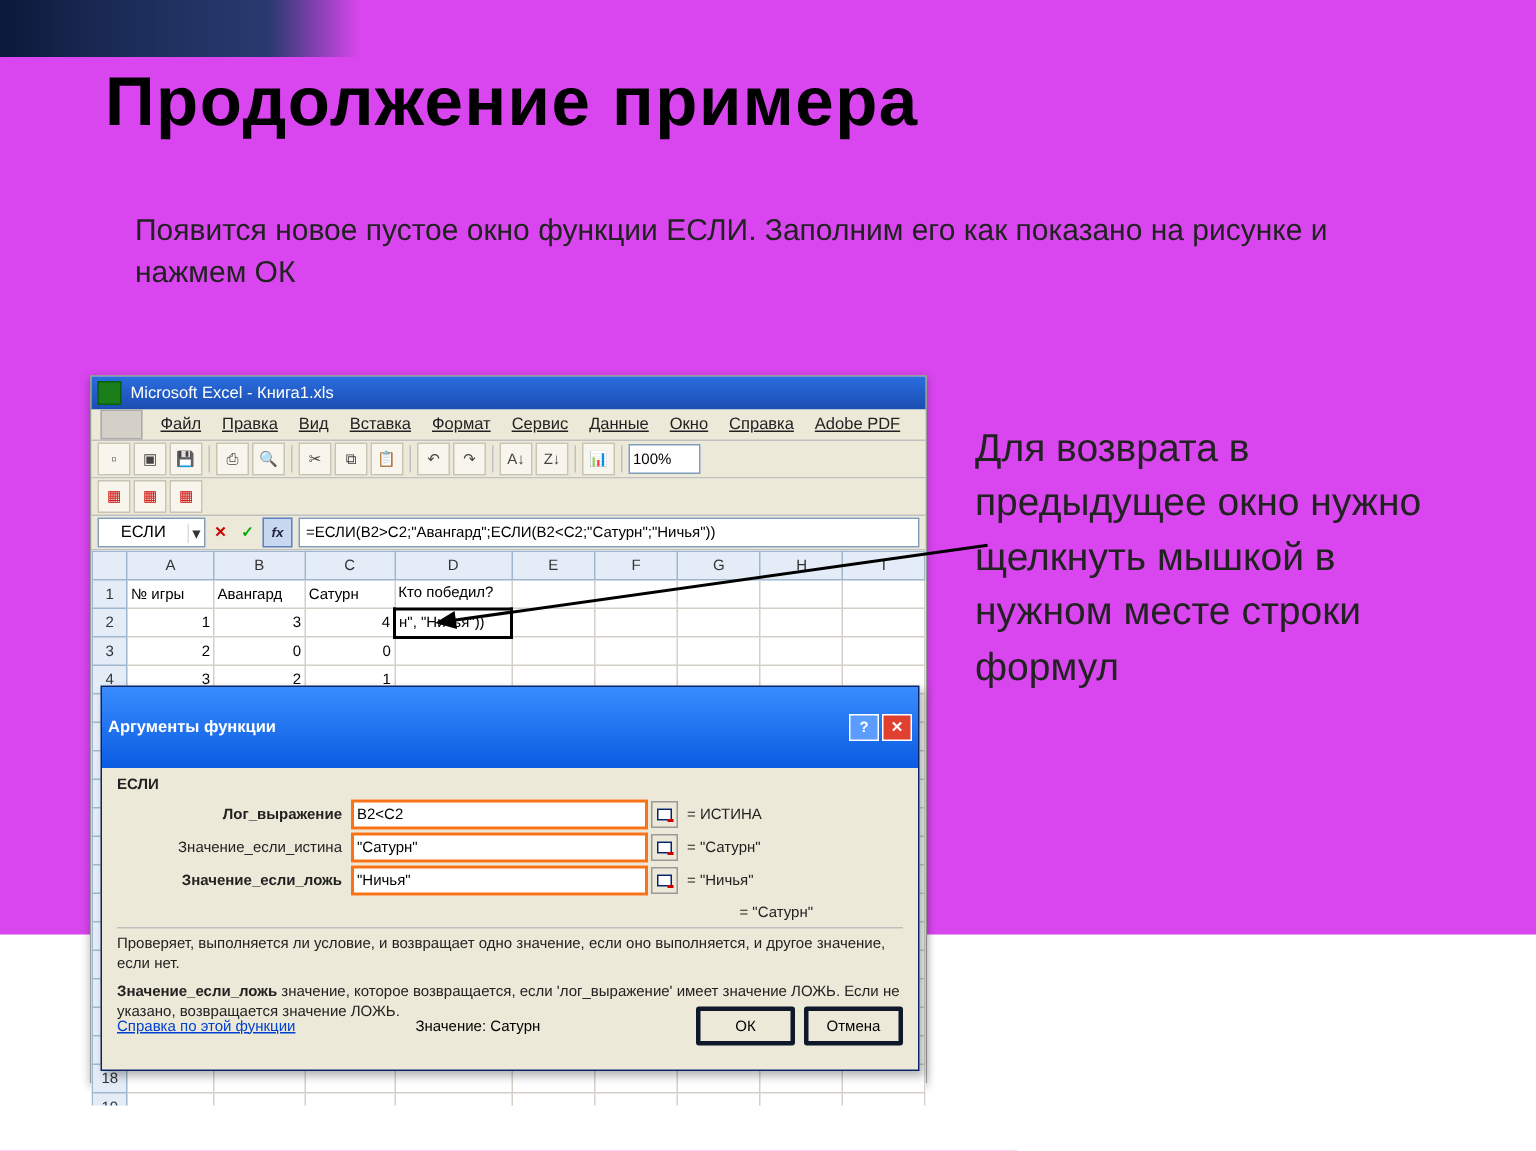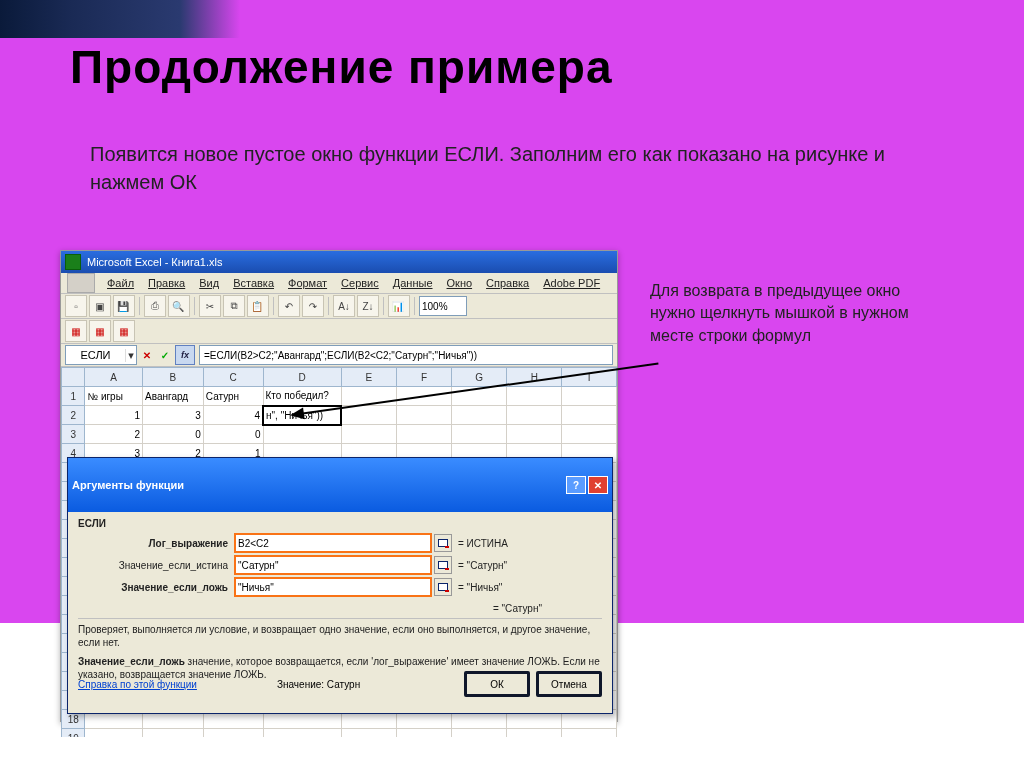--- a/index.html
+++ b/index.html
@@ -1,21 +1,21 @@
 <!DOCTYPE html>
 <html><head>
 <meta charset="utf-8">
 <style>
   html,body{margin:0;padding:0;width:1024px;height:767px;background:#fff;font-family:Arial,Helvetica,sans-serif;overflow:hidden;}
   .slide{position:relative;width:1024px;height:623px;background:#d946ef;}
   .corner{position:absolute;top:0;left:0;width:180px;height:38px;background:linear-gradient(90deg,#0a1a3a 0%,#1a2a55 40%,#2a3a70 100%);}
   .corner2{position:absolute;top:0;left:180px;width:60px;height:38px;background:linear-gradient(90deg,#2a3a70 0%,transparent 100%);}
   .title{position:absolute;top:40px;left:70px;font-size:46px;font-weight:bold;color:#000;letter-spacing:1px;}
   .intro{position:absolute;top:140px;left:90px;width:820px;font-size:20px;color:#222;line-height:1.4;}
-  .side-note{position:absolute;top:280px;left:650px;width:300px;font-size:16px;color:#222;line-height:1.4;}
+  .side-note{position:absolute;top:280px;left:650px;width:300px;font-size:26px;color:#222;line-height:1.4;}
   .pointer{position:absolute;top:414px;left:292px;width:370px;height:2px;background:#000;transform-origin:left center;transform:rotate(-8deg);}
   .pointer::before{content:"";position:absolute;left:-2px;top:-5px;border-right:14px solid #000;border-top:6px solid transparent;border-bottom:6px solid transparent;}
   .shot{position:absolute;top:250px;left:60px;width:556px;height:470px;background:#e8e8e8;border:1px solid #999;box-shadow:0 2px 6px rgba(0,0,0,0.3);}
   
   .tbar{height:22px;background:linear-gradient(#2a6de0,#1a4db0);display:flex;align-items:center;padding:0 4px;color:#fff;font-size:11px;}
   .tbar-ico{width:14px;height:14px;background:#1a7f1a;margin-right:6px;border:1px solid #0a5f0a;}
   
   .menubar{height:20px;background:#ece9d8;border-bottom:1px solid #c0c0c0;display:flex;align-items:center;padding-left:6px;font-size:11px;color:#222;gap:2px;}
   .menubar span{padding:2px 6px;cursor:default;}
   .menubar span u{text-decoration:underline;}

